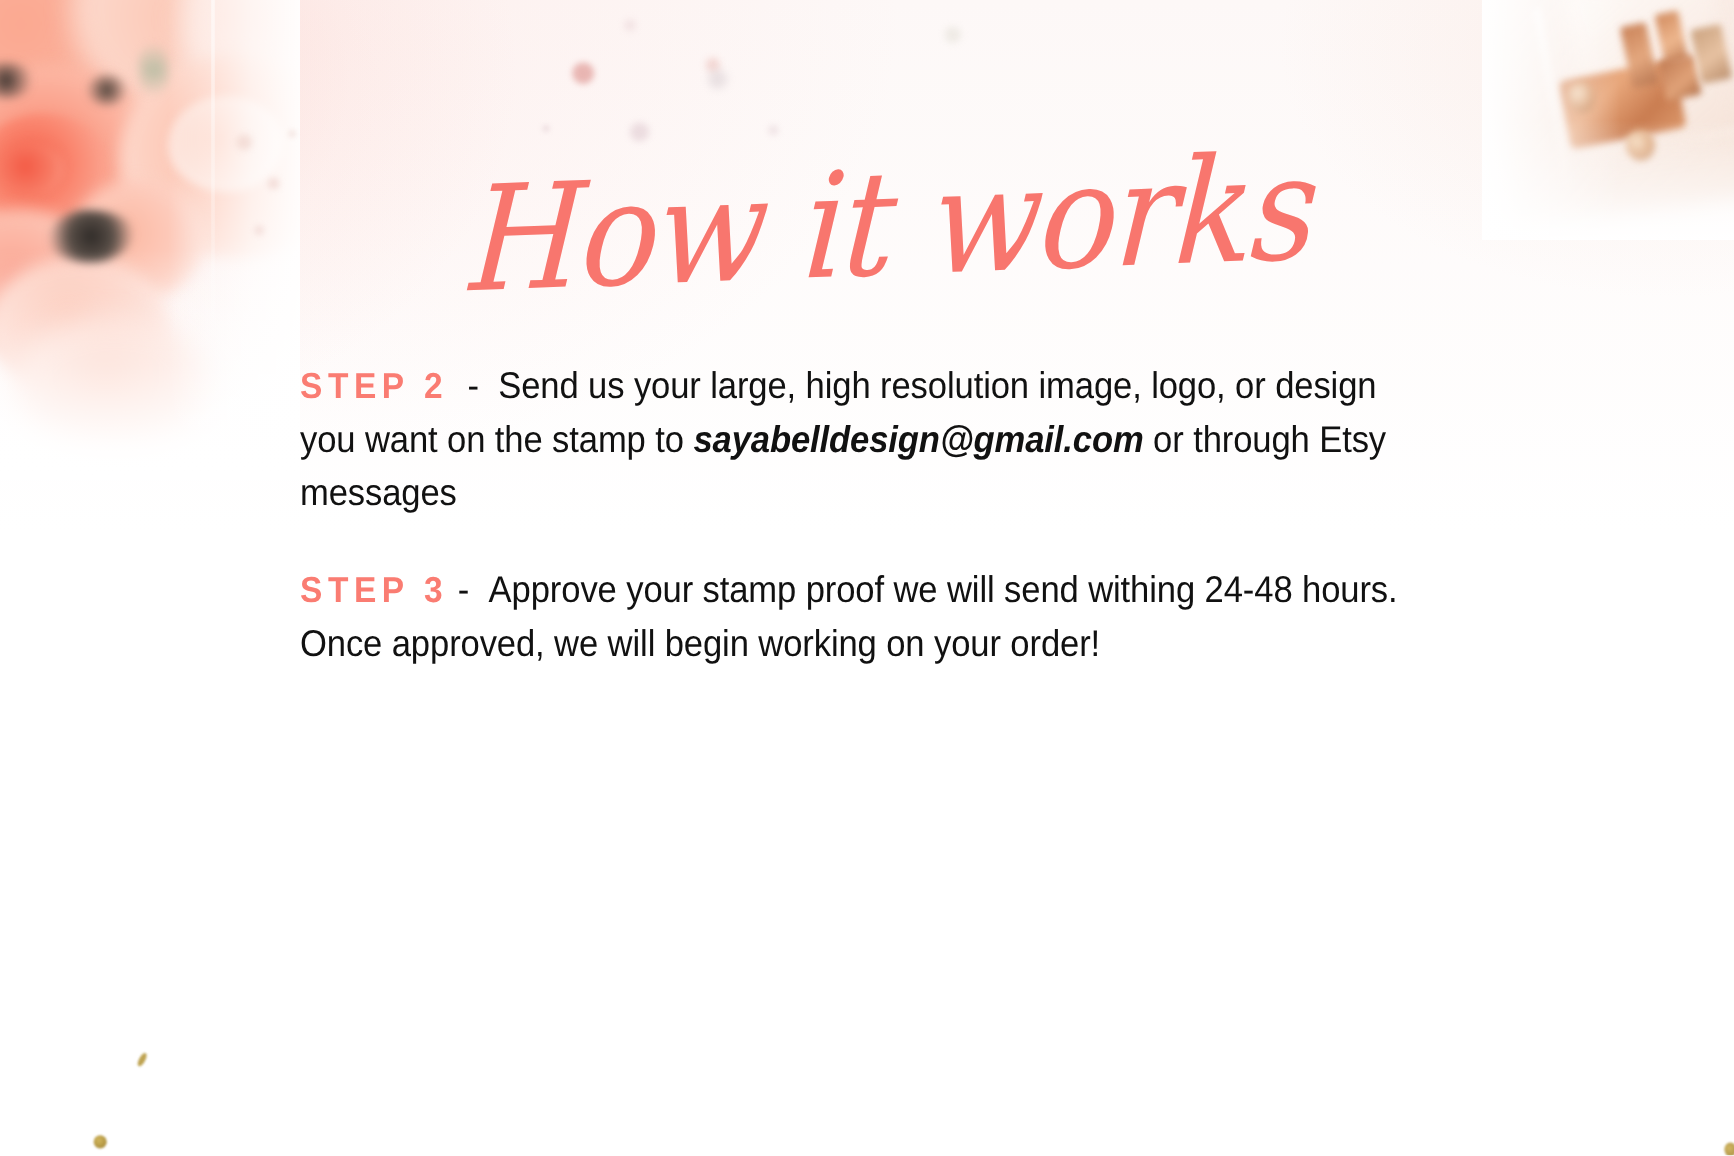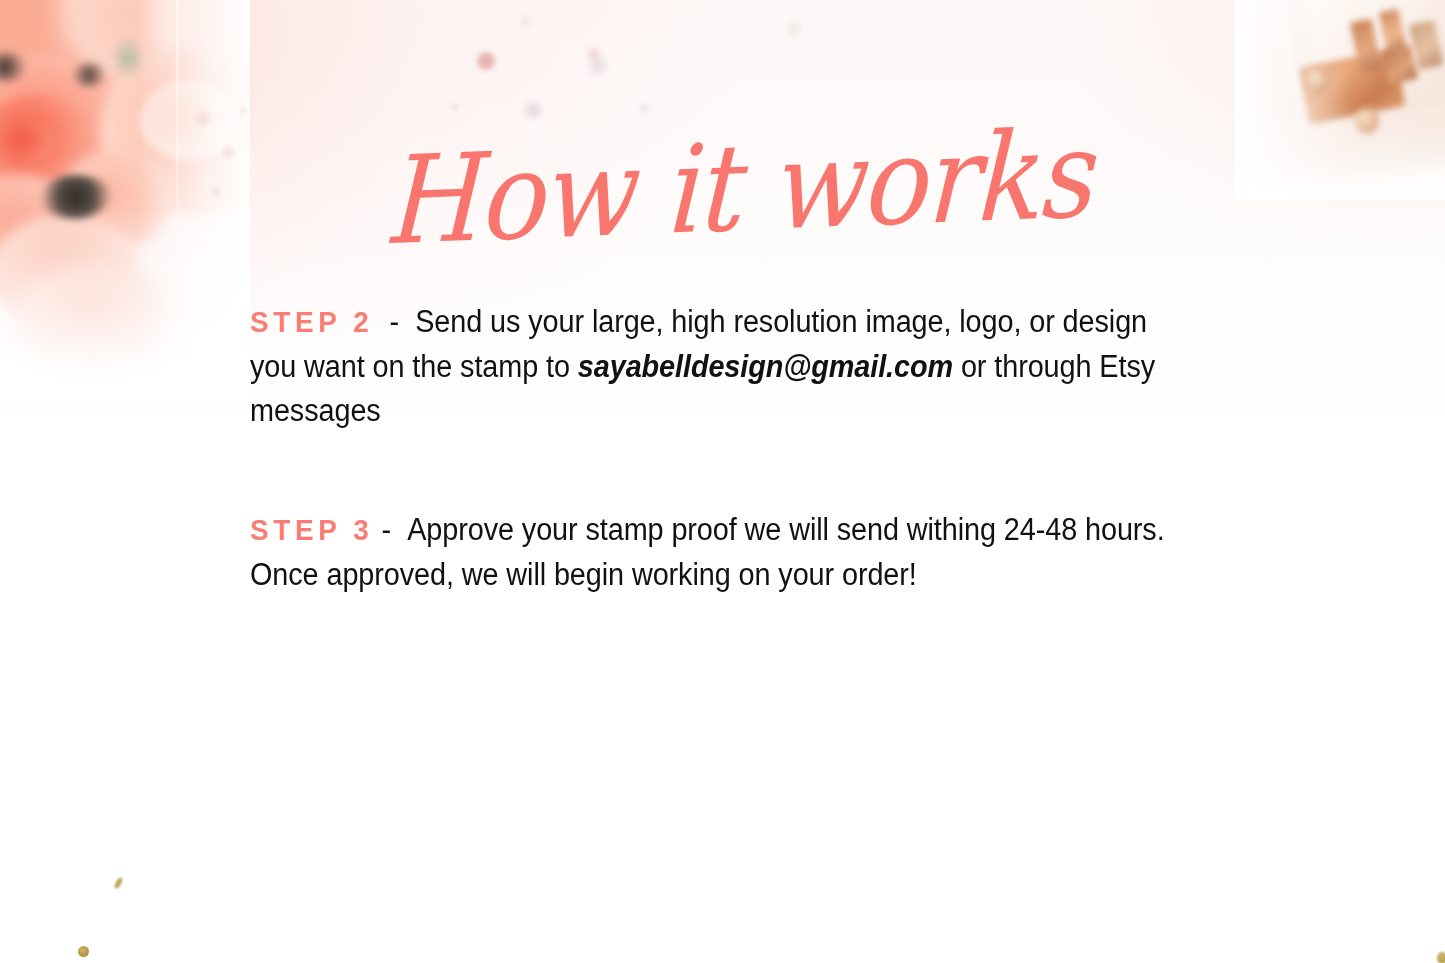--- a/index.html
+++ b/index.html
@@ -141,21 +141,21 @@
     color: #111111;
     letter-spacing: 0;
   }
   .step-email {
     font-style: italic;
     font-weight: 700;
   }
 
   
   #step-1 { margin-bottom: 72px; }
-  #step-2 { margin-bottom: 74px; }
+  #step-2 { margin-bottom: 36px; }
 </style>
 </head>
 <body>
 
 <div id="canvas">
 
   <div class="bg-wash"></div>
 
   <div class="floral">
 

